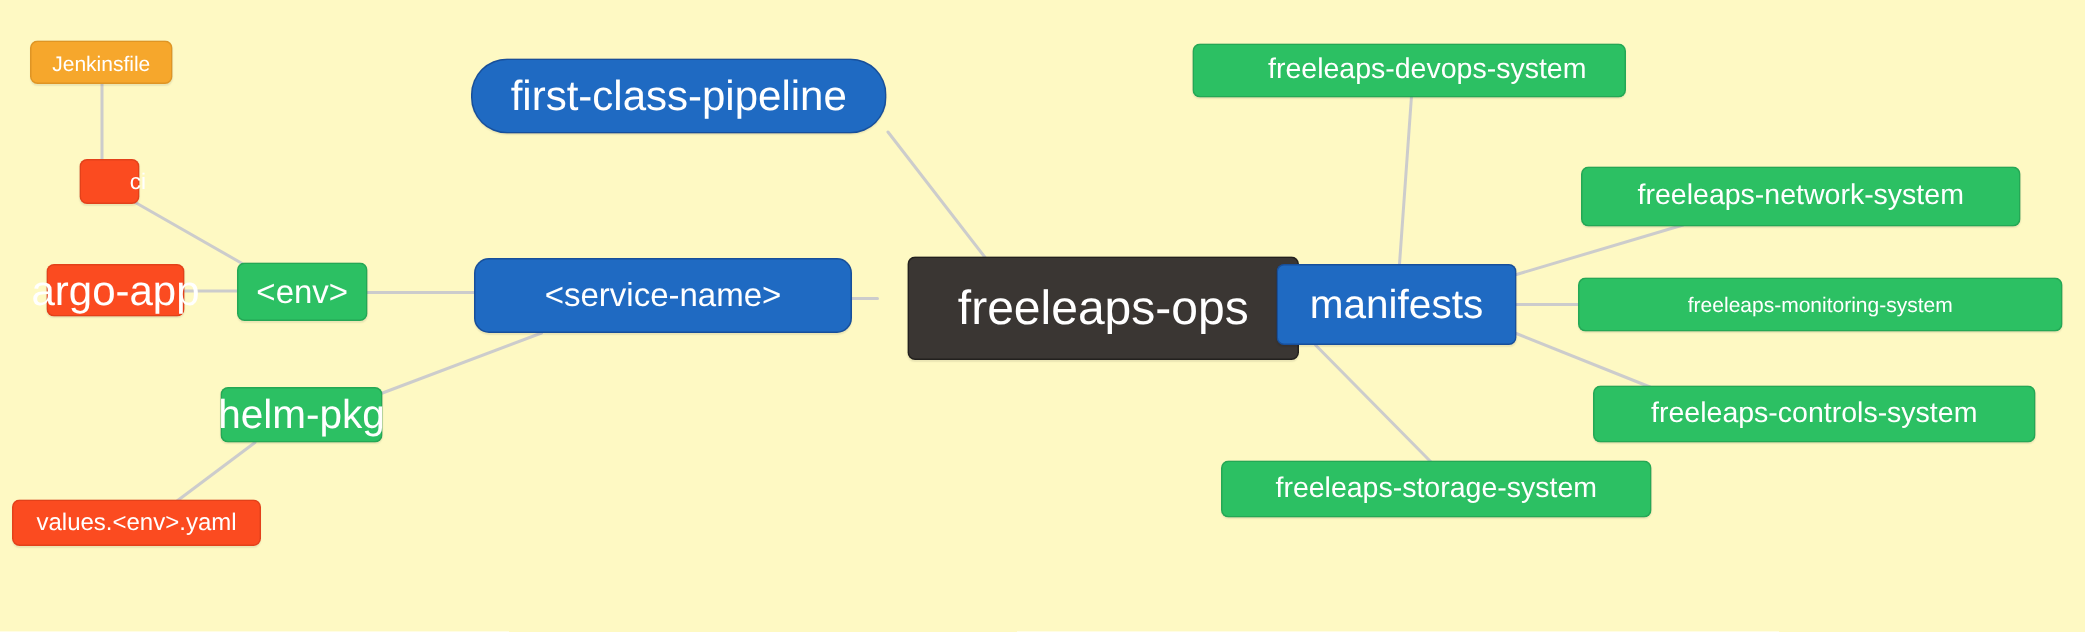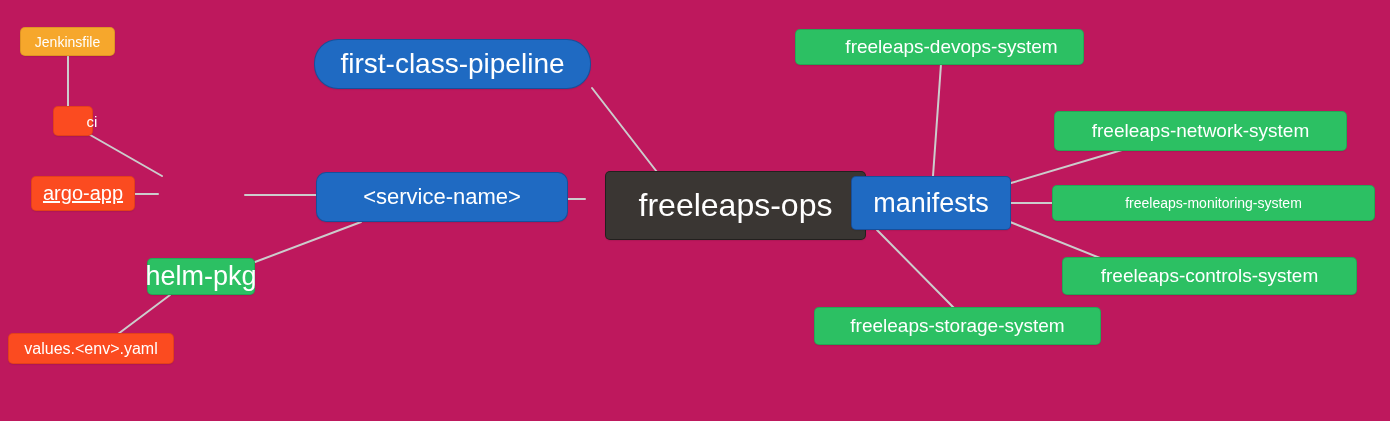--- a/index.html
+++ b/index.html
@@ -5,21 +5,21 @@
   html, body {
     margin: 0;
     padding: 0;
     background: #ffffff;
     font-family: "Liberation Sans", sans-serif;
   }
   .canvas {
     position: relative;
     width: 1390px;
     height: 421px;
-    background: #be185d;
+    background: #fef9c3;
     overflow: hidden;
   }
   .edges {
     position: absolute;
     left: 0; top: 0;
     width: 1390px;
     height: 421px;
   }
   .edges line {
     stroke: var(--line, #cccccc);
@@ -40,21 +40,21 @@
     box-shadow: 0 1px 1px rgba(0,0,0,0.08);
   }
   .node.blue   { background: var(--blue,   #1f6ac2); border-color: rgba(0,0,40,0.25); }
   .node.green  { background: var(--green,  #2cc063); border-color: rgba(0,60,20,0.18); }
   .node.orange { background: var(--orange, #f6a72c); border-color: rgba(120,70,0,0.18); }
   .node.red    { background: var(--red,    #fb4b20); border-color: rgba(120,20,0,0.18); }
   .node.dark   { background: var(--dark,   #3a3633); border-color: rgba(0,0,0,0.4); }
 
   .n-jenkinsfile        { left: 20px;   top: 27px;  width: 95px;  height: 29px; font-size: 14px; }
   .n-ci                 { left: 53px;   top: 106px; width: 32px;  height: 30px; font-size: 15px; padding-left: 38px; }
-  .n-argo-app           { left: 31px;   top: 176px; width: 104px;  height: 35px; font-size: 20px; text-decoration: underline; }
+  .n-argo-app           { left: 31px;   top: 176px; width: 92px;  height: 35px; font-size: 28px; }
   .n-env                { left: 158px;  top: 175px; width: 87px;  height: 39px; font-size: 22px; }
   .n-first-class-pipeline { left: 314px; top: 39px;  width: 277px; height: 50px; font-size: 28px; border-radius: 24px; }
   .n-service-name       { left: 316px;  top: 172px; width: 252px; height: 50px; font-size: 22px; border-radius: 10px; }
   .n-helm-pkg           { left: 147px;  top: 258px; width: 108px; height: 37px; font-size: 27px; }
   .n-values-yaml        { left: 8px;    top: 333px; width: 166px; height: 31px; font-size: 16px; }
   .n-freeleaps-ops      { left: 585px;  top: 171px; width: 261px; height: 69px; font-size: 32px; margin-left: 20px; }
   .n-manifests          { left: 851px;  top: 176px; width: 160px; height: 54px; font-size: 27px; }
   .n-devops-system      { left: 795px;  top: 29px;  width: 289px; height: 36px; font-size: 19px; padding-left: 24px; }
   .n-network-system     { left: 1054px; top: 111px; width: 293px; height: 40px; font-size: 19px; }
   .n-monitoring-system  { left: 1052px; top: 185px; width: 323px; height: 36px; font-size: 14px; }
@@ -79,20 +79,21 @@
     <line x1="933" y1="176" x2="941" y2="64"></line>
     <line x1="1011" y1="183" x2="1122" y2="150"></line>
     <line x1="1011" y1="203" x2="1052" y2="203"></line>
     <line x1="1010" y1="222" x2="1100" y2="258"></line>
     <line x1="877" y1="230" x2="954" y2="308"></line>
   </svg>
 
   <div class="node orange n-jenkinsfile">Jenkinsfile</div>
   <div class="node red n-ci">ci</div>
   <div class="node red n-argo-app">argo-app</div>
+  <div class="node green n-env">&lt;env&gt;</div>
   <div class="node blue n-first-class-pipeline">first-class-pipeline</div>
   <div class="node blue n-service-name">&lt;service-name&gt;</div>
   <div class="node green n-helm-pkg">helm-pkg</div>
   <div class="node red n-values-yaml">values.&lt;env&gt;.yaml</div>
   <div class="node dark n-freeleaps-ops">freeleaps-ops</div>
   <div class="node blue n-manifests">manifests</div>
   <div class="node green n-devops-system">freeleaps-devops-system</div>
   <div class="node green n-network-system">freeleaps-network-system</div>
   <div class="node green n-monitoring-system">freeleaps-monitoring-system</div>
   <div class="node green n-controls-system">freeleaps-controls-system</div>

